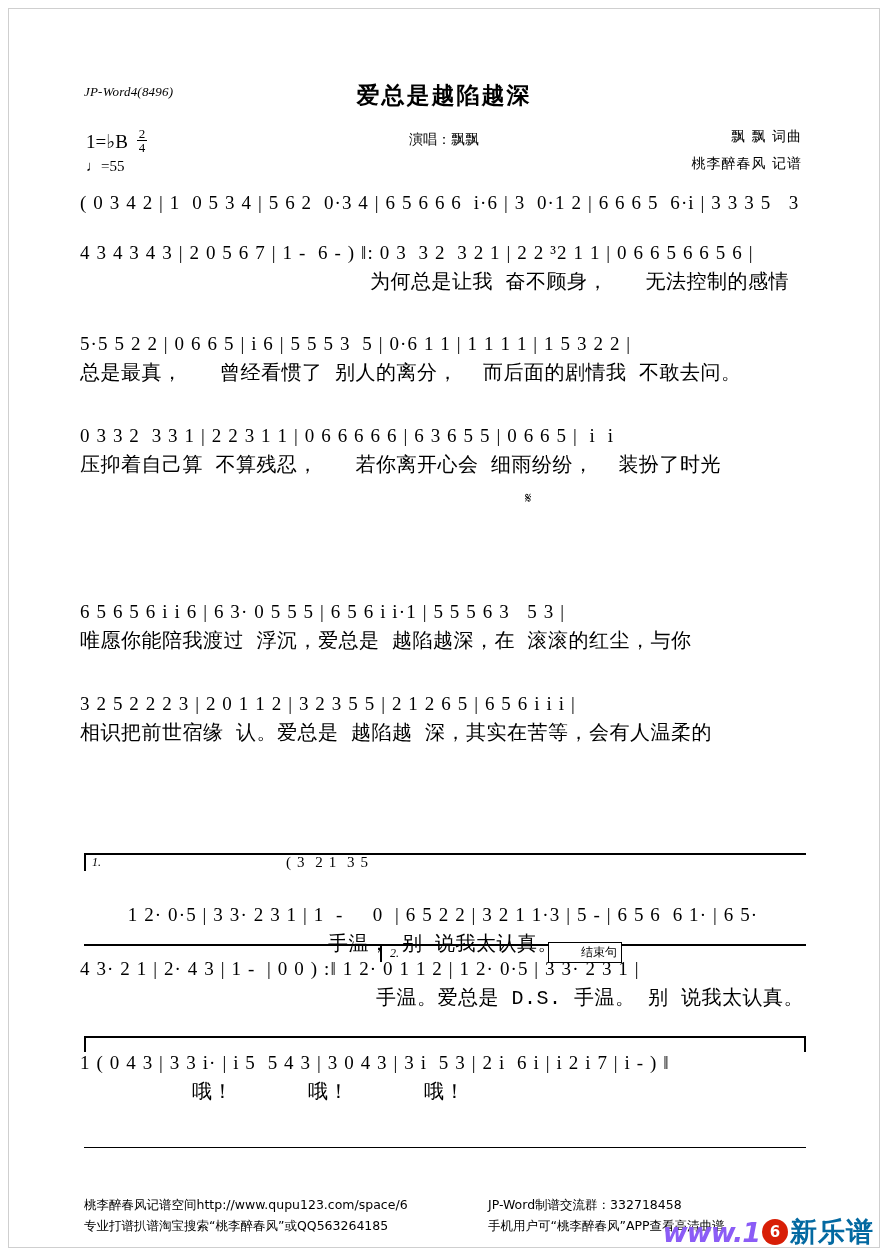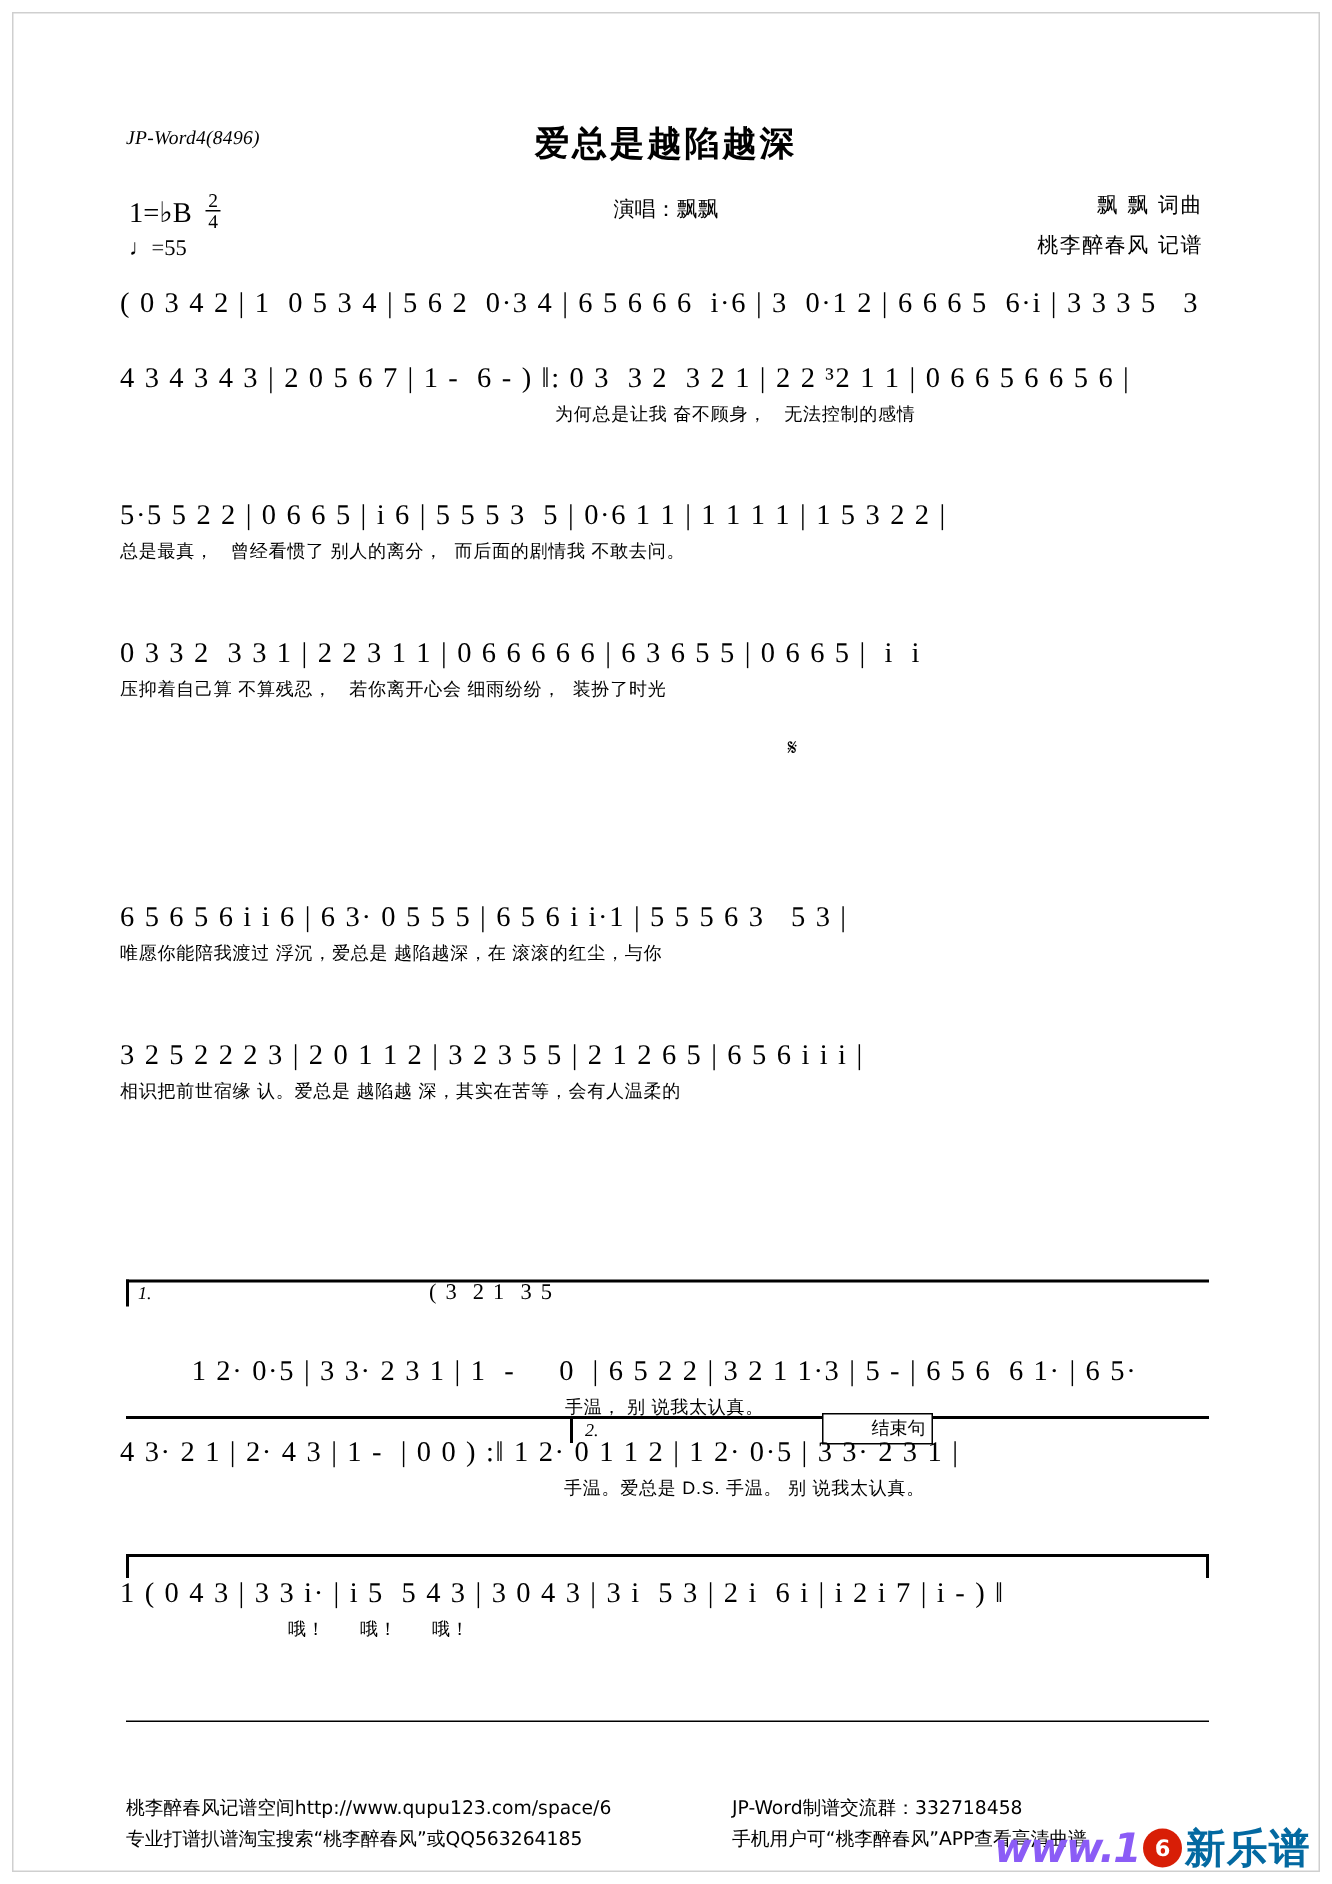--- a/index.html
+++ b/index.html
@@ -103,22 +103,22 @@
     font-family: "Liberation Serif", serif;
   }
   .notes {
     font-size: 19px;
     letter-spacing: 1.1px;
     white-space: pre;
     font-family: "Liberation Serif", serif;
     line-height: 1.15;
   }
   .lyric {
-    font-size: 12px;
-    font-family: Liberation Sans, sans-serif;
+    font-size: 20px;
+    font-family: Liberation Mono, monospace;
     white-space: pre;
     letter-spacing: 0.5px;
     margin-top: 4px;
   }
   .lyric.indent1 { padding-left: 290px; }
   .lyric.indent2 { padding-left: 20px; }
   .hline {
     position: absolute;
     height: 1.5px;
     background: #000;

